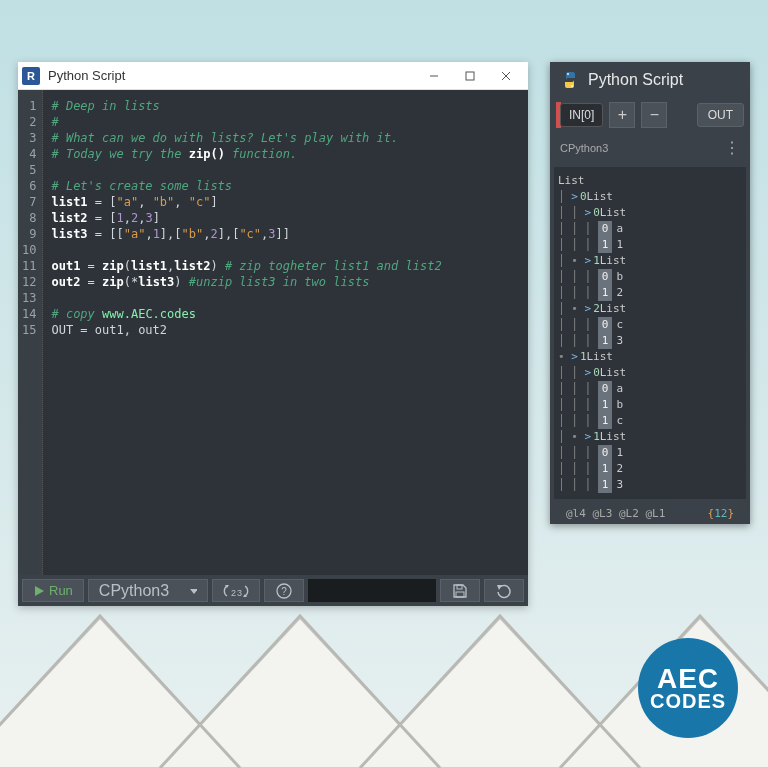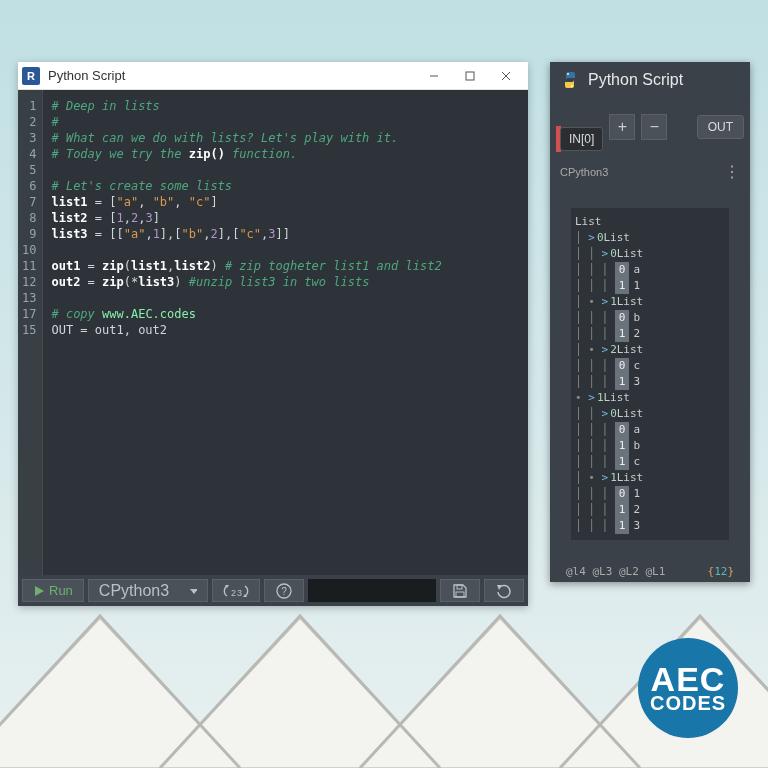--- a/index.html
+++ b/index.html
@@ -25,21 +25,21 @@
   background: #1976a8;
   border-radius: 50%;
   display: flex;
   flex-direction: column;
   align-items: center;
   justify-content: center;
   color: #fff;
   font-weight: 900;
   line-height: 0.9;
 }
-.aec-logo .line1 { font-size: 34px; letter-spacing: 1px; }
+.aec-logo .line1 { font-size: 28px; letter-spacing: 1px; }
 .aec-logo .line2 { font-size: 20px; letter-spacing: 1px; }
 
 
 .editor-window {
   position: absolute;
   left: 18px;
   top: 62px;
   width: 510px;
   background: #fff;
   box-shadow: 0 2px 8px rgba(0,0,0,0.25);
@@ -149,21 +149,21 @@
   display: inline-block;
 }
 .node-title { color: #e8e8e8; font-size: 16px; font-weight: 300; }
 
 .node-ports {
   display: flex;
   align-items: center;
   padding: 4px 6px;
   gap: 6px;
 }
-.port-in { display: flex; align-items: center; margin-top: 24px; }
+.port-in { display: flex; align-items: center; }
 .port-marker { width: 5px; height: 26px; background: #d05050; }
 .port-label {
   background: #2a2e33;
   color: #ddd;
   padding: 4px 8px;
   font-size: 12px;
   border: 1px solid #555;
   border-radius: 3px;
   margin-left: -1px;
 }
@@ -190,21 +190,21 @@
   display: flex;
   align-items: center;
   padding: 6px 10px;
   font-size: 11px;
   color: #aaa;
 }
 .node-sub .dots { margin-left: auto; font-size: 16px; cursor: pointer; }
 
 .output-tree {
   background: #2d3338;
-  margin: 21px;
+  margin: 4px;
   padding: 6px 4px;
   font-family: "Consolas", monospace;
   font-size: 11px;
   color: #ccc;
   line-height: 16px;
   max-height: 350px;
 }
 .tree-row { display: flex; align-items: center; height: 16px; white-space: pre; }
 .tree-caret { color: #7fb8e8; margin-right: 2px; }
 .tree-label { color: #ccc; }
@@ -286,21 +286,21 @@
         <div>4</div>
         <div>5</div>
         <div>6</div>
         <div>7</div>
         <div>8</div>
         <div>9</div>
         <div>10</div>
         <div>11</div>
         <div>12</div>
         <div>13</div>
-        <div>17</div>
+        <div>14</div>
         <div>15</div>
       </div>
     <div class="code" id="code"><div class="line"><span class="c-comment"># Deep in lists</span></div><div class="line"><span class="c-comment">#</span></div><div class="line"><span class="c-comment"># What can we do with lists? Let's play with it.</span></div><div class="line"><span class="c-comment"># Today we try the </span><span class="c-builtin">zip()</span><span class="c-comment"> function.</span></div><div class="line">&nbsp;</div><div class="line"><span class="c-comment"># Let's create some lists</span></div><div class="line"><span class="c-ident">list1</span> = [<span class="c-string">"a"</span>, <span class="c-string">"b"</span>, <span class="c-string">"c"</span>]</div><div class="line"><span class="c-ident">list2</span> = [<span class="c-number">1</span>,<span class="c-number">2</span>,<span class="c-number">3</span>]</div><div class="line"><span class="c-ident">list3</span> = [[<span class="c-string">"a"</span>,<span class="c-number">1</span>],[<span class="c-string">"b"</span>,<span class="c-number">2</span>],[<span class="c-string">"c"</span>,<span class="c-number">3</span>]]</div><div class="line">&nbsp;</div><div class="line"><span class="c-ident">out1</span> = <span class="c-builtin">zip</span>(<span class="c-ident">list1</span>,<span class="c-ident">list2</span>) <span class="c-comment"># zip togheter list1 and list2</span></div><div class="line"><span class="c-ident">out2</span> = <span class="c-builtin">zip</span>(*<span class="c-ident">list3</span>) <span class="c-comment">#unzip list3 in two lists</span></div><div class="line">&nbsp;</div><div class="line"><span class="c-comment"># copy </span><span class="c-link">www.AEC.codes</span></div><div class="line">OUT = out1, out2</div></div>
   </div>
 
   <div class="toolbar">
     <div class="tb-btn run">
       <svg width="12" height="12" style="margin-right:4px">
           <polygon points="2,1 11,6 2,11" fill="#6fb06f"></polygon>
         </svg>

